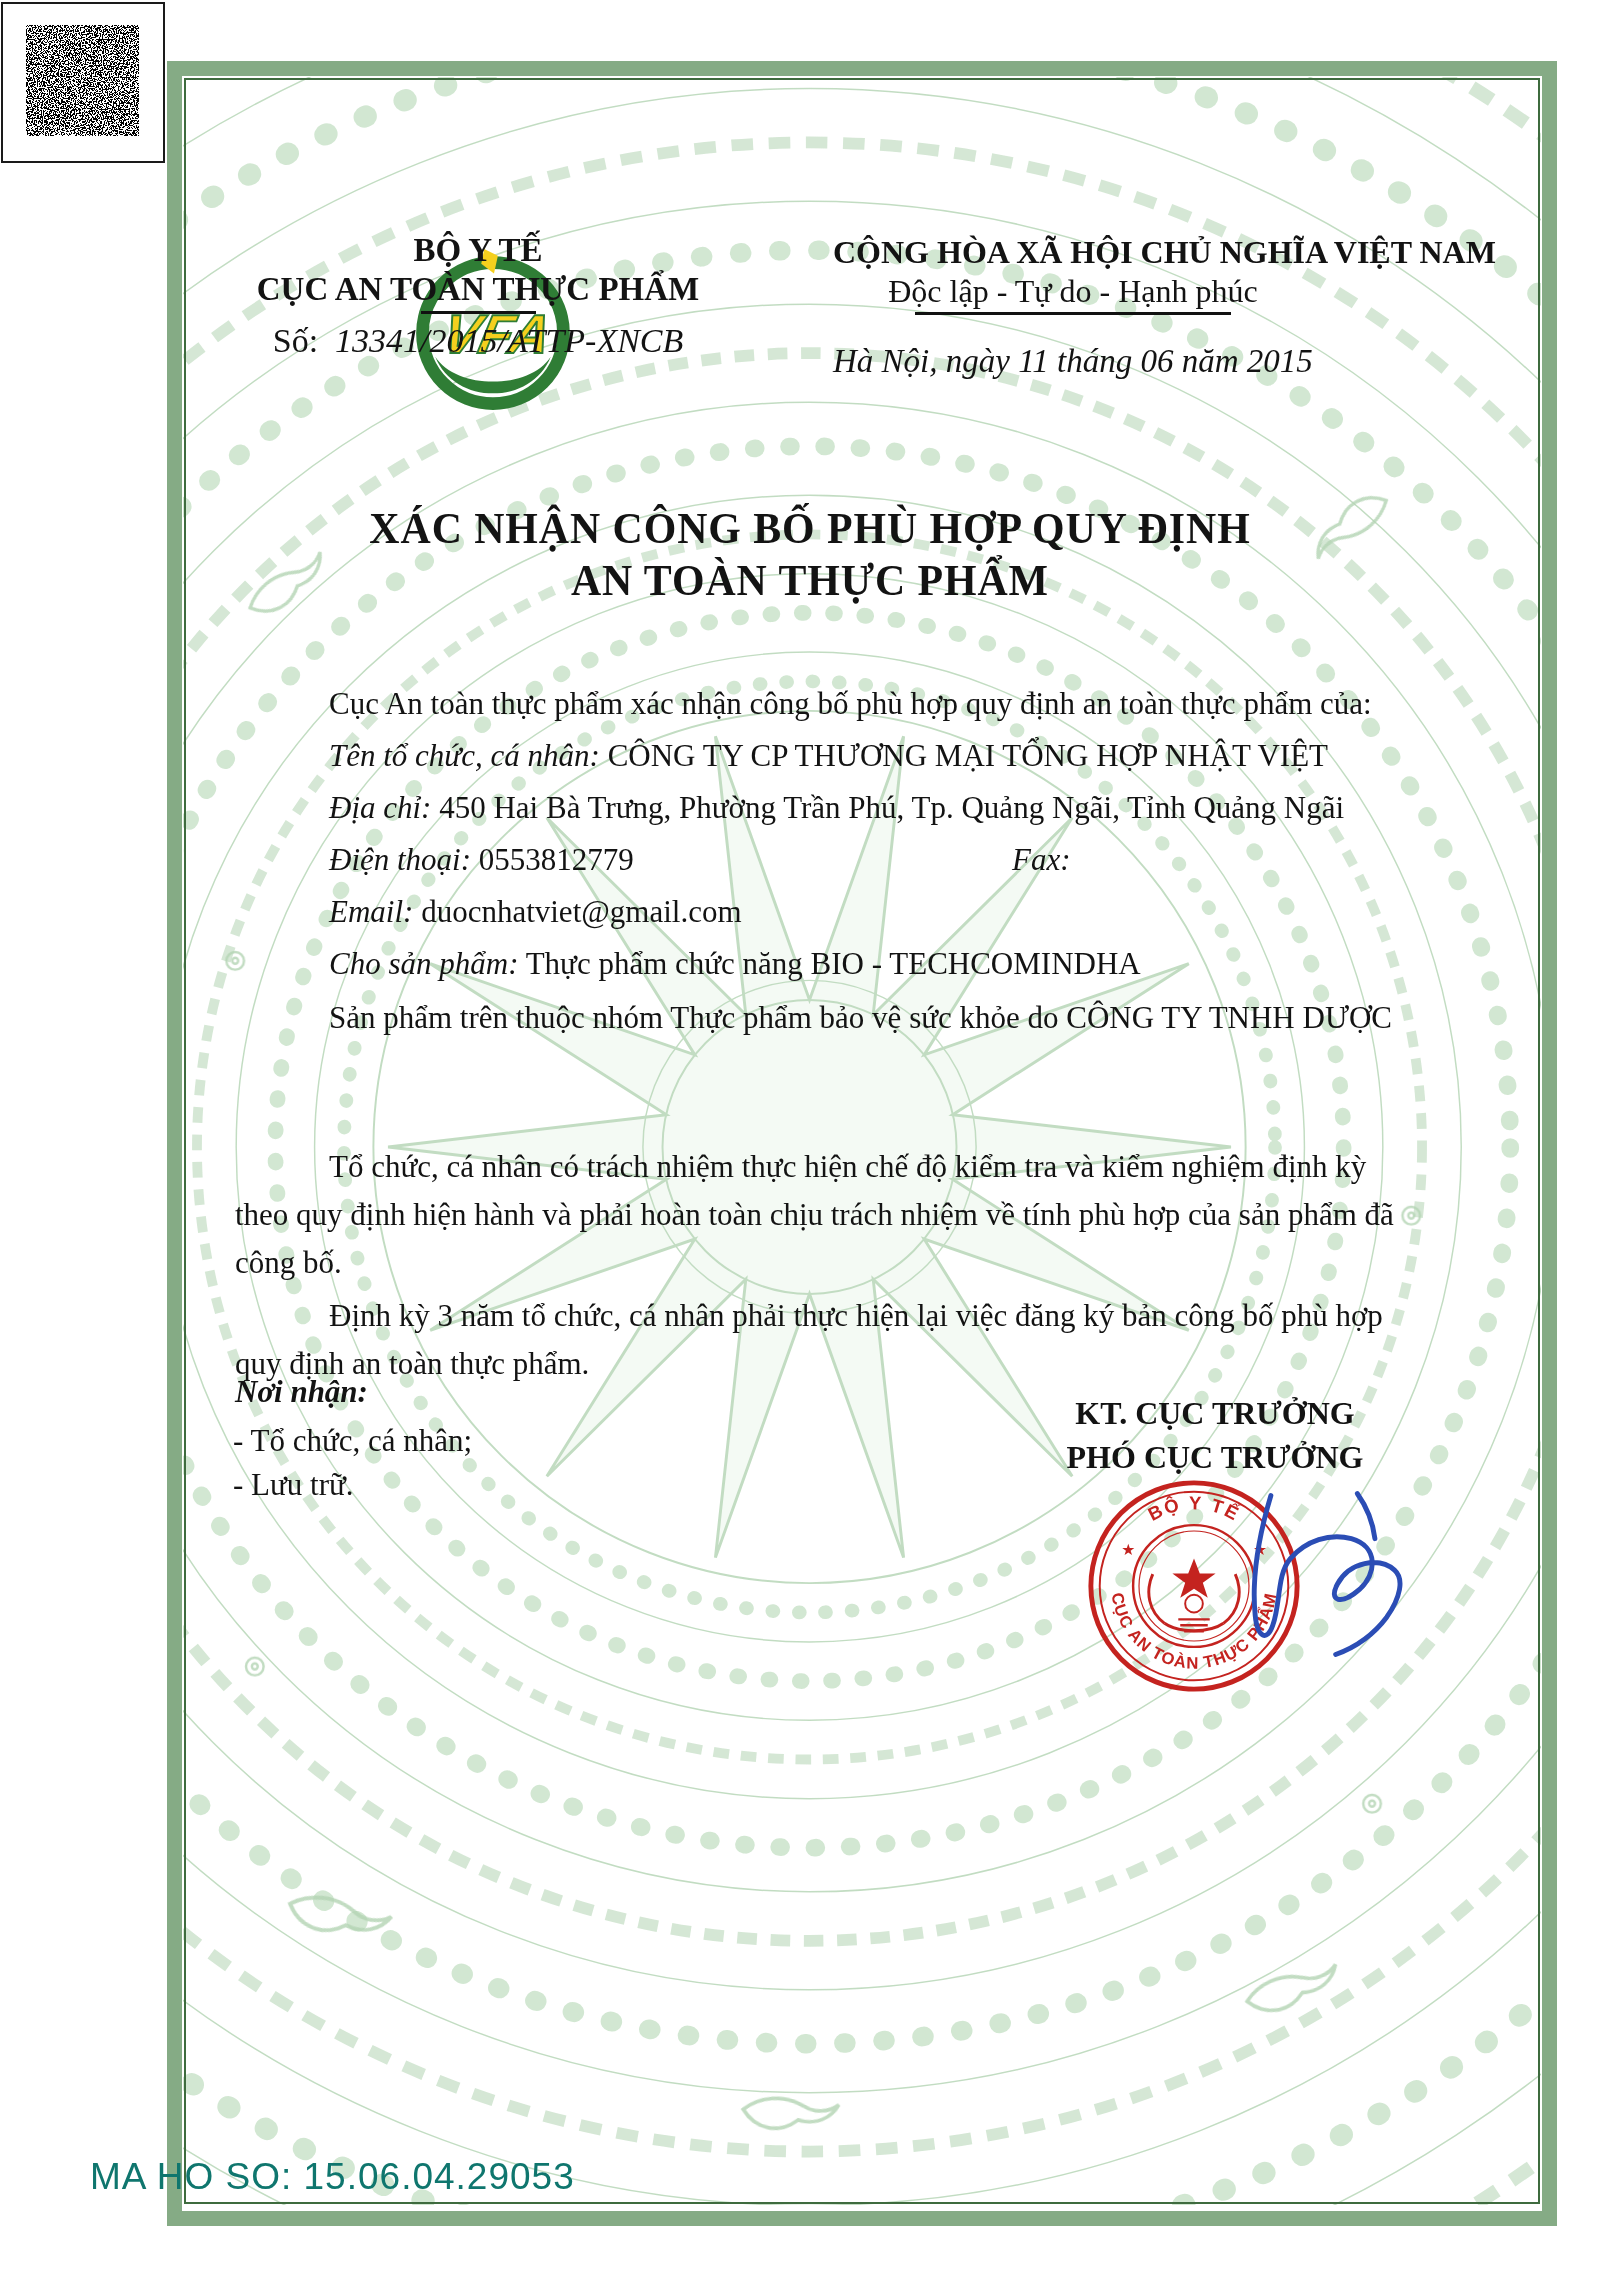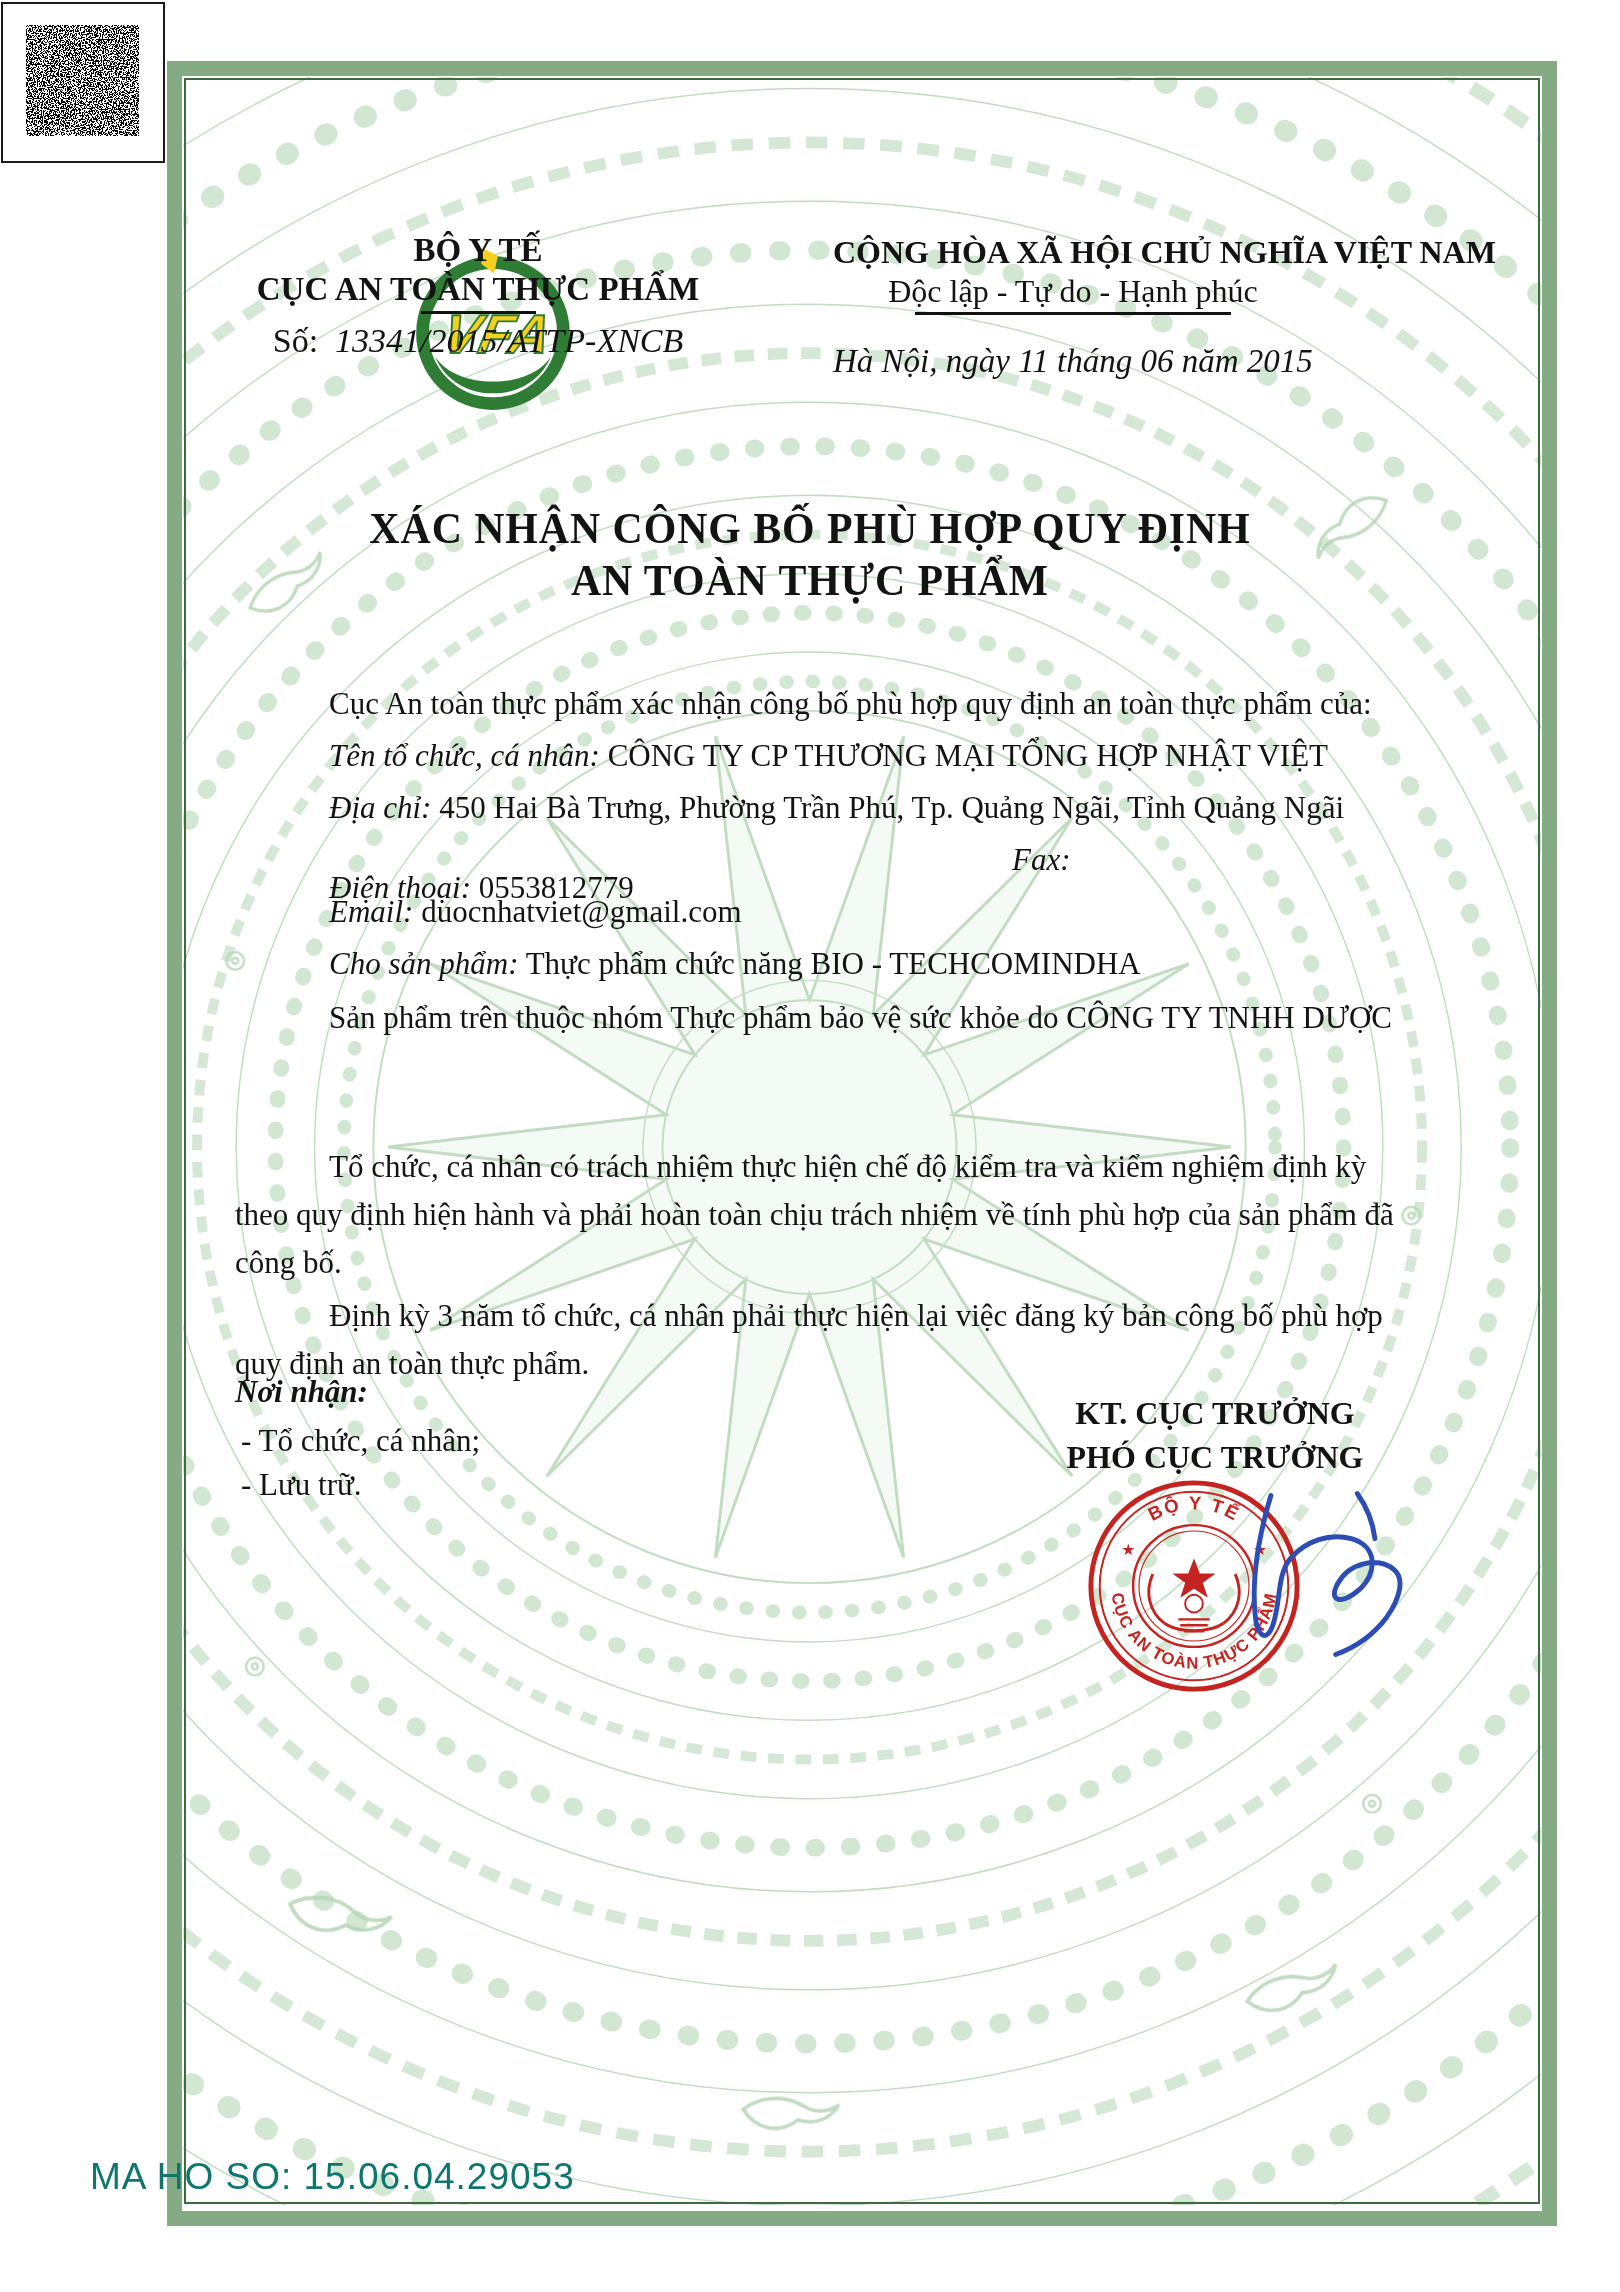--- a/index.html
+++ b/index.html
@@ -29,21 +29,21 @@
   .dateline{left:833px;top:343px;width:412px;text-align:center;font-style:italic;font-size:33px;z-index:4;}
   .vfa-logo{position:absolute;left:400px;top:247px;z-index:3;}
   
   .title{left:173px;top:502px;width:1274px;text-align:center;font-weight:bold;font-size:45px;
          line-height:52px;transform:scaleX(.93);z-index:4;letter-spacing:1px;}
   
   .bline{font-size:31px;z-index:4;}
   .lbl{font-style:italic;}
   
   .recip-h{font-size:31px;font-weight:bold;font-style:italic;z-index:4;}
-  .recip-i{font-size:31px;z-index:4;margin-left:8px;}
+  .recip-i{font-size:31px;z-index:4;}
   .sig-title{left:980px;width:470px;text-align:center;font-weight:bold;font-size:32px;z-index:4;}
   .signer{left:1019px;top:1730px;width:392px;text-align:center;font-weight:bold;font-size:36px;z-index:6;}
   .seal{position:absolute;left:1084px;top:1476px;z-index:3;}
   .signature{position:absolute;left:1210px;top:1468px;z-index:5;}
   .file-code{left:90px;top:2156px;font-family:"Liberation Sans",sans-serif;font-size:37px;
              color:#0f766e;letter-spacing:1px;z-index:6;}
 </style>
 </head>
 <body>
 
@@ -141,21 +141,21 @@
     <div>XÁC NHẬN CÔNG BỐ PHÙ HỢP QUY ĐỊNH</div>
     <div>AN TOÀN THỰC PHẨM</div>
   </div>
 
   <div class="abs bline" style="left:329px;top:686px;">Cục An toàn thực phẩm xác nhận công bố phù hợp quy định an toàn thực phẩm của:</div>
 
   <div class="abs bline" style="left:329px;top:738px;"><span class="lbl">Tên tổ chức, cá nhân:</span> <span>CÔNG TY CP THƯƠNG MẠI TỔNG HỢP NHẬT VIỆT</span></div>
 
   <div class="abs bline" style="left:329px;top:790px;"><span class="lbl">Địa chỉ:</span> <span>450 Hai Bà Trưng, Phường Trần Phú, Tp. Quảng Ngãi, Tỉnh Quảng Ngãi</span></div>
 
-  <div class="abs bline" style="left:329px;top:870px;"><span class="lbl">Điện thoại:</span> <span>0553812779</span></div>
+  <div class="abs bline" style="left:329px;top:842px;"><span class="lbl">Điện thoại:</span> <span>0553812779</span></div>
   <div class="abs bline lbl" style="left:1012px;top:842px;">Fax:</div>
 
   <div class="abs bline" style="left:329px;top:894px;"><span class="lbl">Email:</span> <span>duocnhatviet@gmail.com</span></div>
 
   <div class="abs bline" style="left:329px;top:946px;"><span class="lbl">Cho sản phẩm:</span> <span>Thực phẩm chức năng BIO - TECHCOMINDHA</span></div>
 
   <div class="abs bline" style="left:329px;top:1000px;">Sản phẩm trên thuộc nhóm Thực phẩm bảo vệ sức khỏe do CÔNG TY TNHH DƯỢC</div>
 
   <div class="abs bline" style="left:235px;top:1197px;">theo quy định hiện hành và phải hoàn toàn chịu trách nhiệm về tính phù hợp của sản phẩm đã</div>
   <div class="abs bline" style="left:329px;top:1149px;">Tổ chức, cá nhân có trách nhiệm thực hiện chế độ kiểm tra và kiểm nghiệm định kỳ</div>

